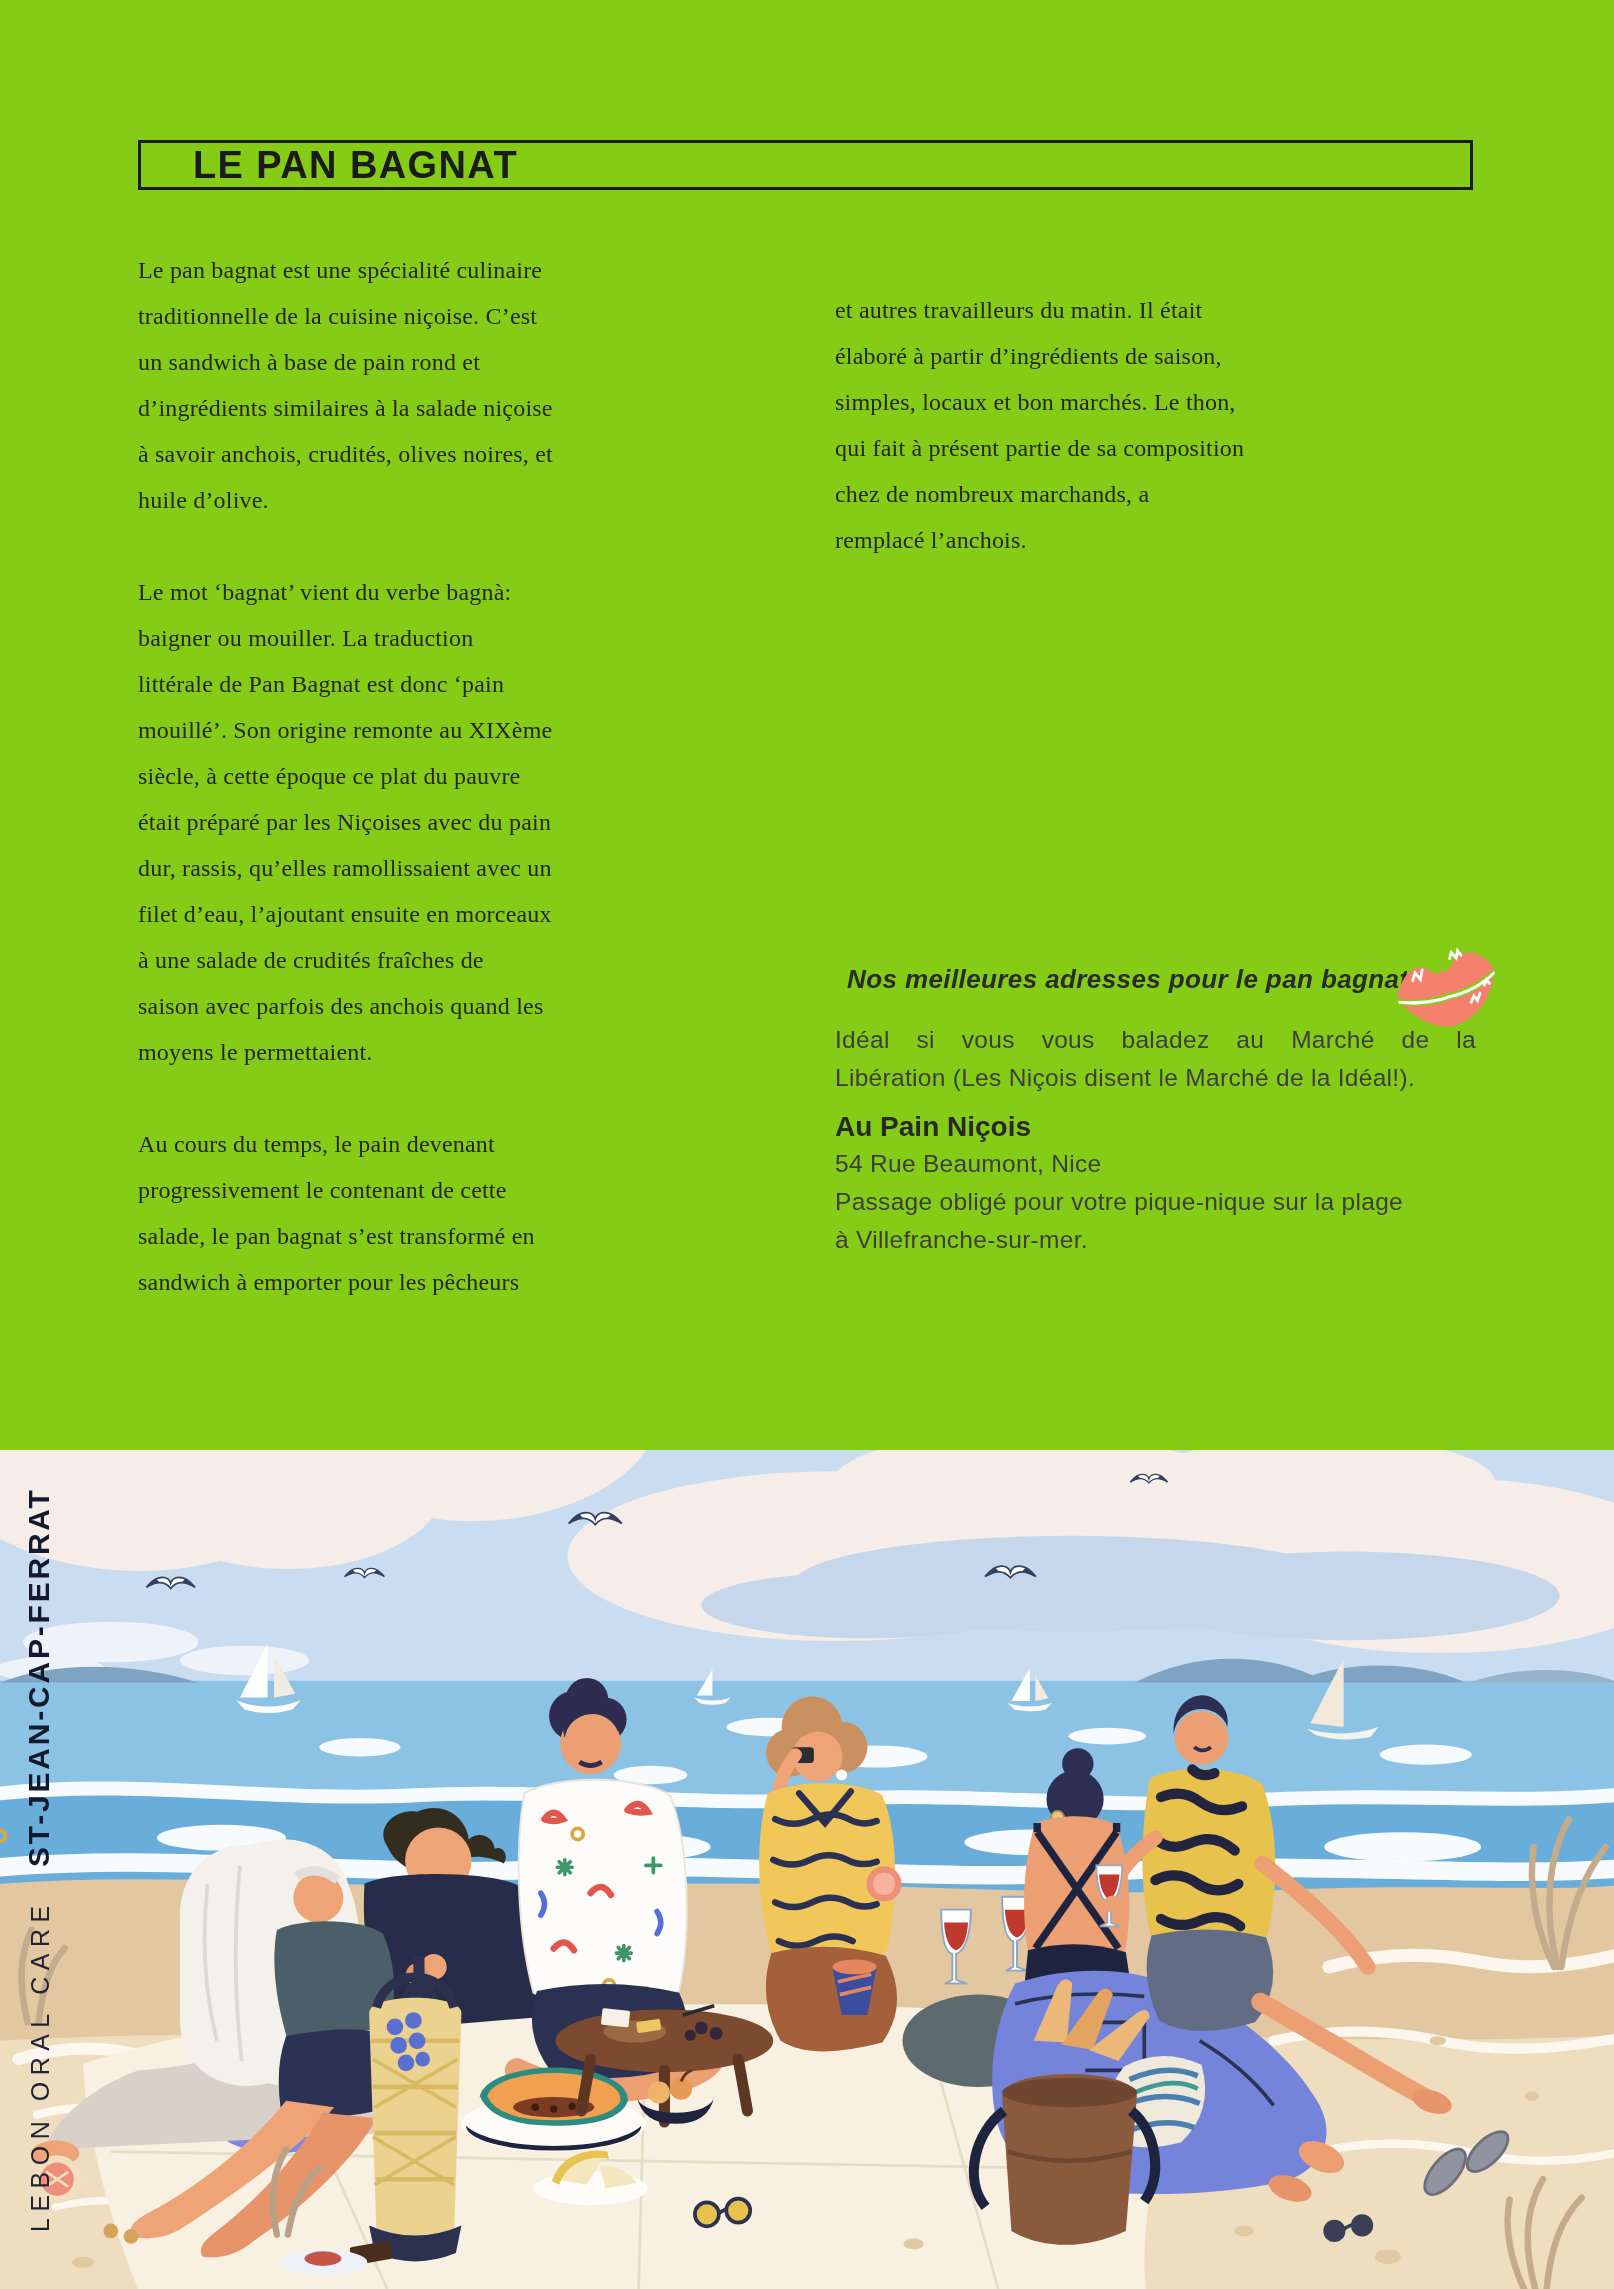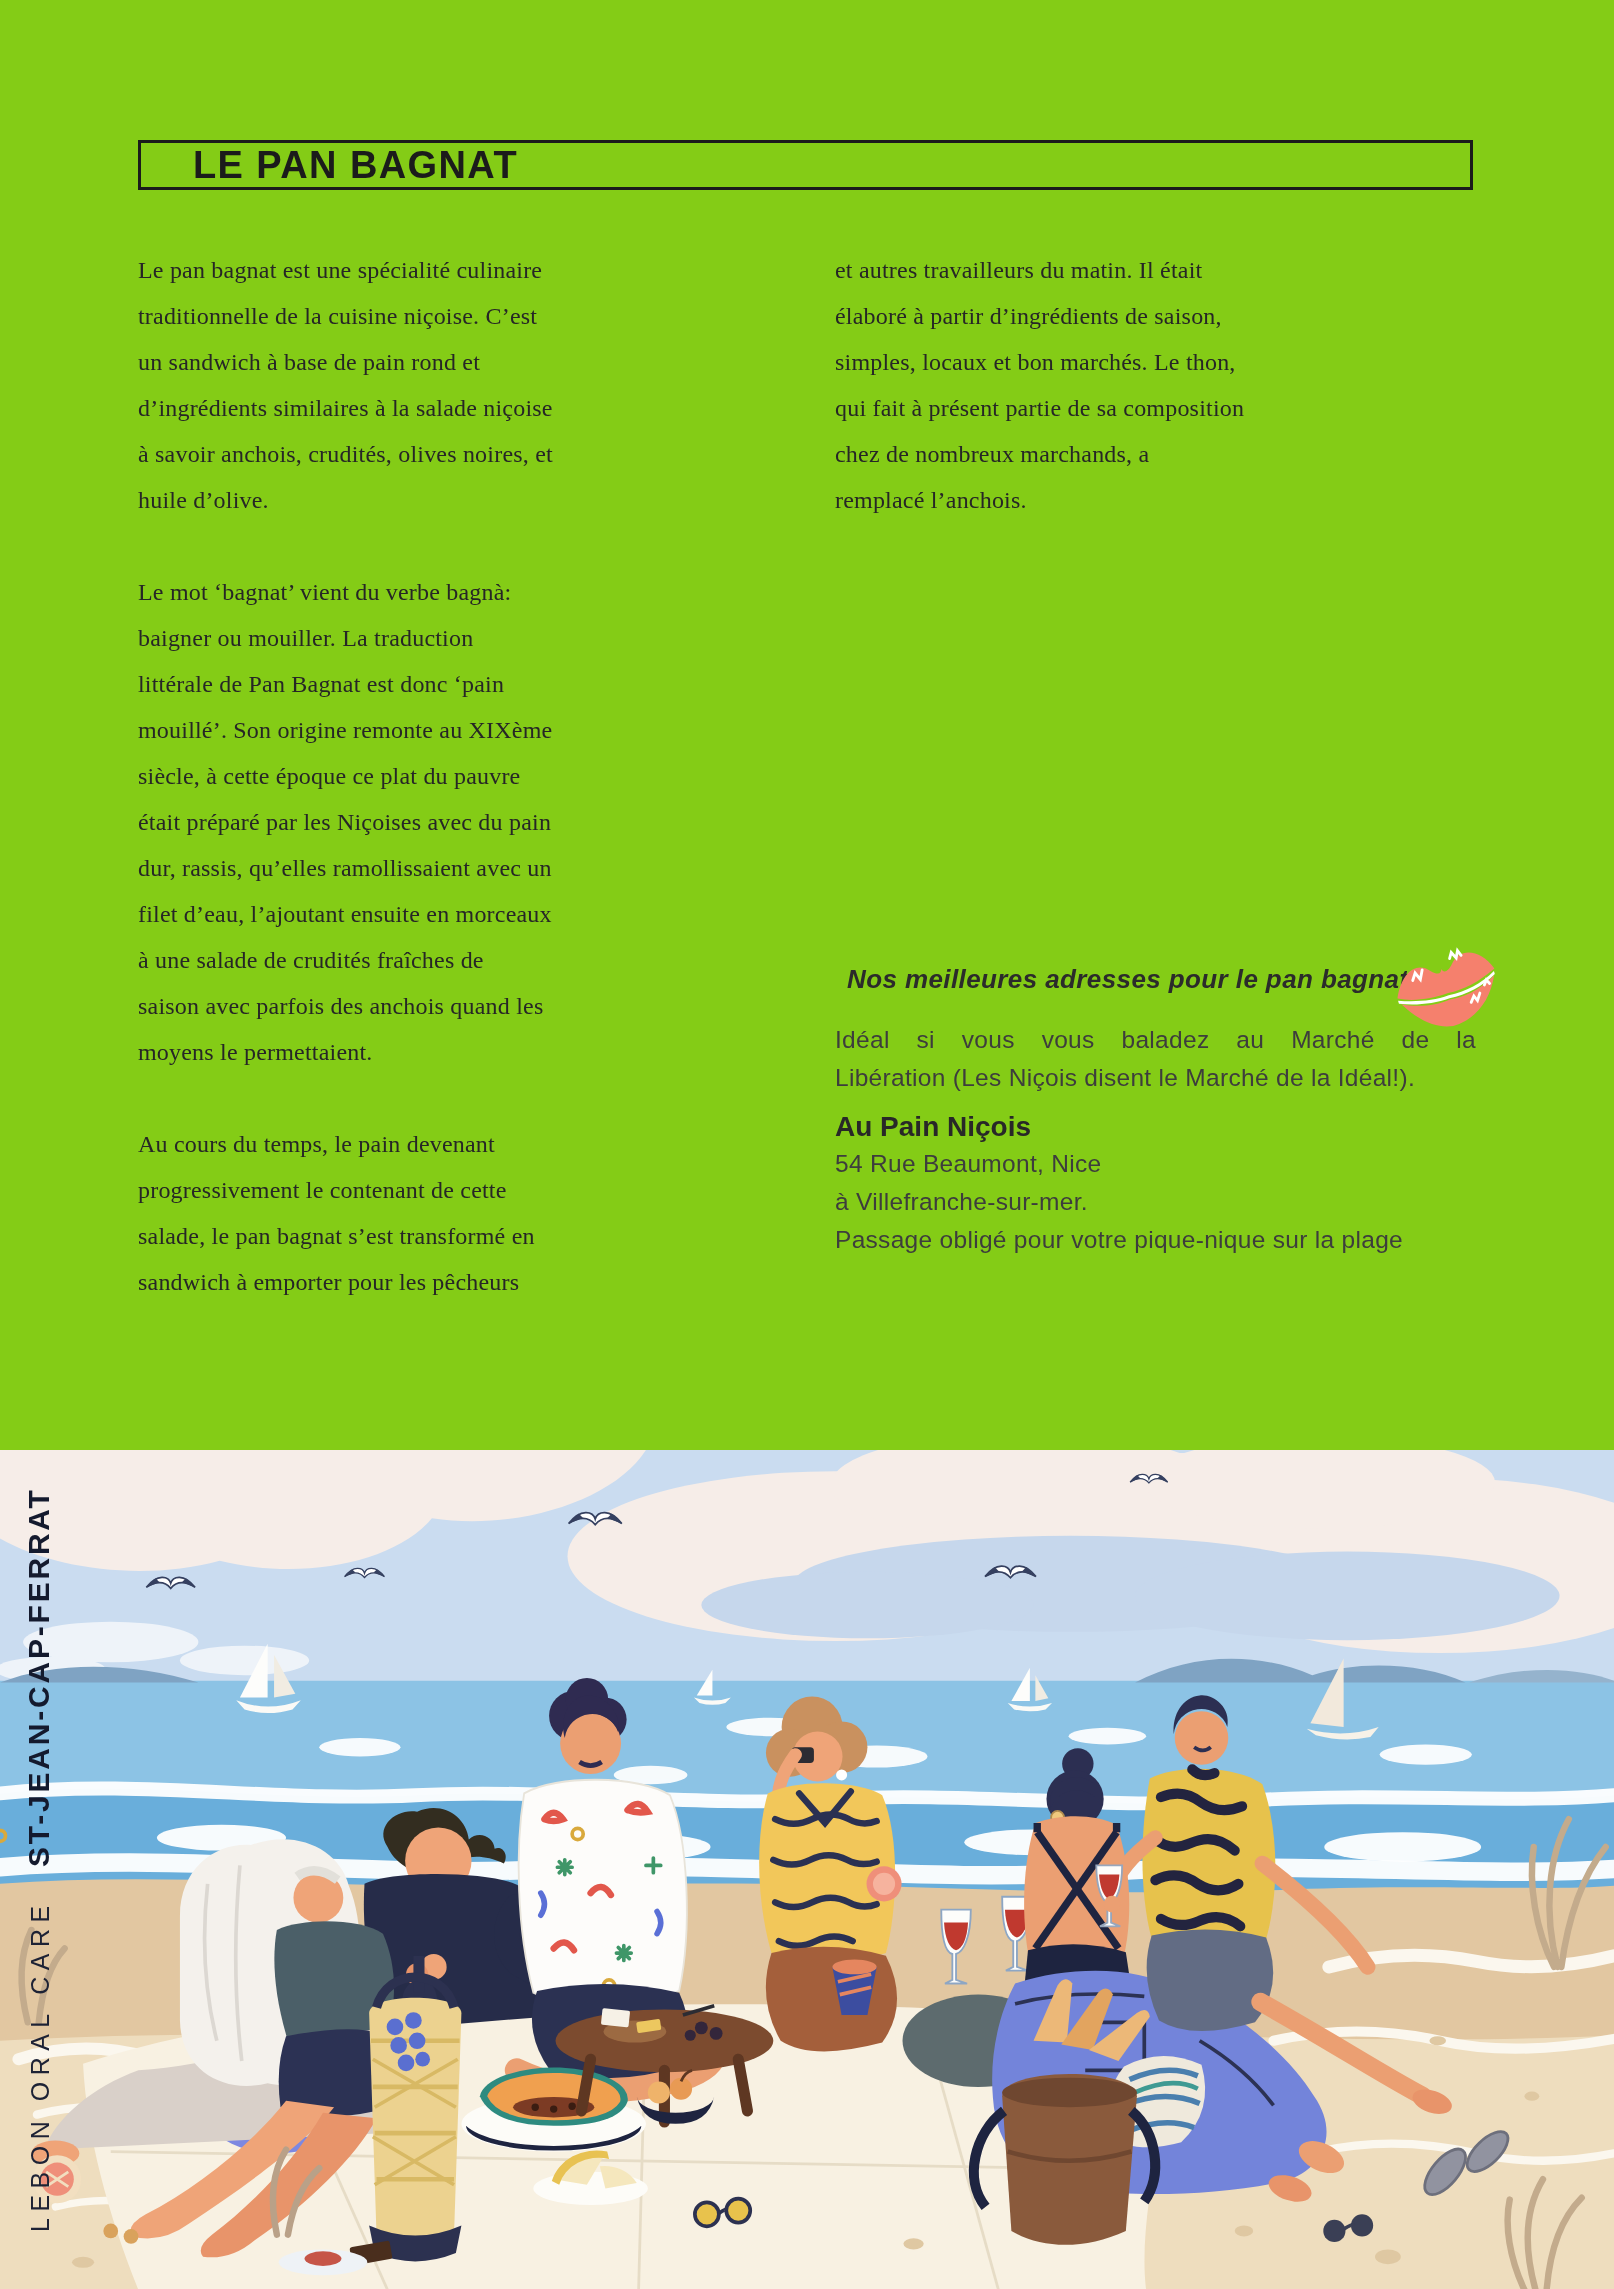--- a/index.html
+++ b/index.html
@@ -12,21 +12,21 @@
     position:absolute;left:138px;top:140px;width:1335px;height:50px;
     border:3.7px solid #1b1b1b;box-sizing:border-box;display:flex;align-items:center;
   }
   .title-box h1{
     margin:0 0 0 52px;font-size:38px;font-weight:700;letter-spacing:1.4px;
     color:#1b1b1b;font-family:"Liberation Sans","DejaVu Sans",sans-serif;
   }
   
   .col{position:absolute;top:247px;color:#262626;}
   .col-left{left:138px;width:657px;}
-  .col-right{left:835px;width:646px;}
+  .col-right{left:835px;width:646px;margin-top:40px;}
   .col p{
     margin:0 0 46px 0;font-family:"Liberation Serif","DejaVu Serif",serif;
     font-size:24px;line-height:46px;white-space:pre-line;letter-spacing:0.2px;
   }
   
   .addresses{position:absolute;left:835px;top:964px;width:641px;color:#3d3d3d;}
   .addr-heading{
     font-size:26px;font-weight:700;font-style:italic;color:#2b2b2b;
     letter-spacing:0.4px;margin:0 0 26px 12px;
   }
@@ -91,22 +91,22 @@
     <p class="addr-heading">Nos meilleures adresses pour le pan bagnat</p>
 
     <div class="venue">
       <p class="venue-line just">Idéal si vous vous baladez au Marché de la</p>
       <p class="venue-line">Libération (Les Niçois disent le Marché de la Idéal!).</p>
     </div>
 
     <div class="venue">
       <p class="venue-name">Au Pain Niçois</p>
       <p class="venue-line">54 Rue Beaumont, Nice</p>
+      <p class="venue-line">Passage obligé pour votre pique-nique sur la plage</p>
       <p class="venue-line">à Villefranche-sur-mer.</p>
-      <p class="venue-line">Passage obligé pour votre pique-nique sur la plage</p>
     </div>
   </div>
 
   <svg class="lips" viewBox="0 0 100 88">
     <g transform="rotate(-16 50 44)">
       <path fill="#f5806d" d="M4,38 C14,16 30,10 40,22 C46,28 49,27 50,23 C51,27 55,28 61,21 C72,8 90,16 97,36 C80,44 64,47 50,46 C35,47 17,45 4,38 Z"></path>
       <path fill="#f5806d" d="M6,44 C20,68 38,78 52,76 C70,74 86,62 95,42 C78,52 62,54 50,52 C36,54 20,51 6,44 Z"></path>
       <path fill="#ffffff" d="M4,40 C20,46 36,49 50,48 C66,49 82,46 96,38 L96,41 C82,49 66,52 50,51 C35,52 18,49 4,43 Z"></path>
       <g stroke="#ffffff" stroke-width="2.6" fill="none" stroke-linecap="round">
         <path d="M22,26 l4,-6 l3,7 l4,-8"></path>

